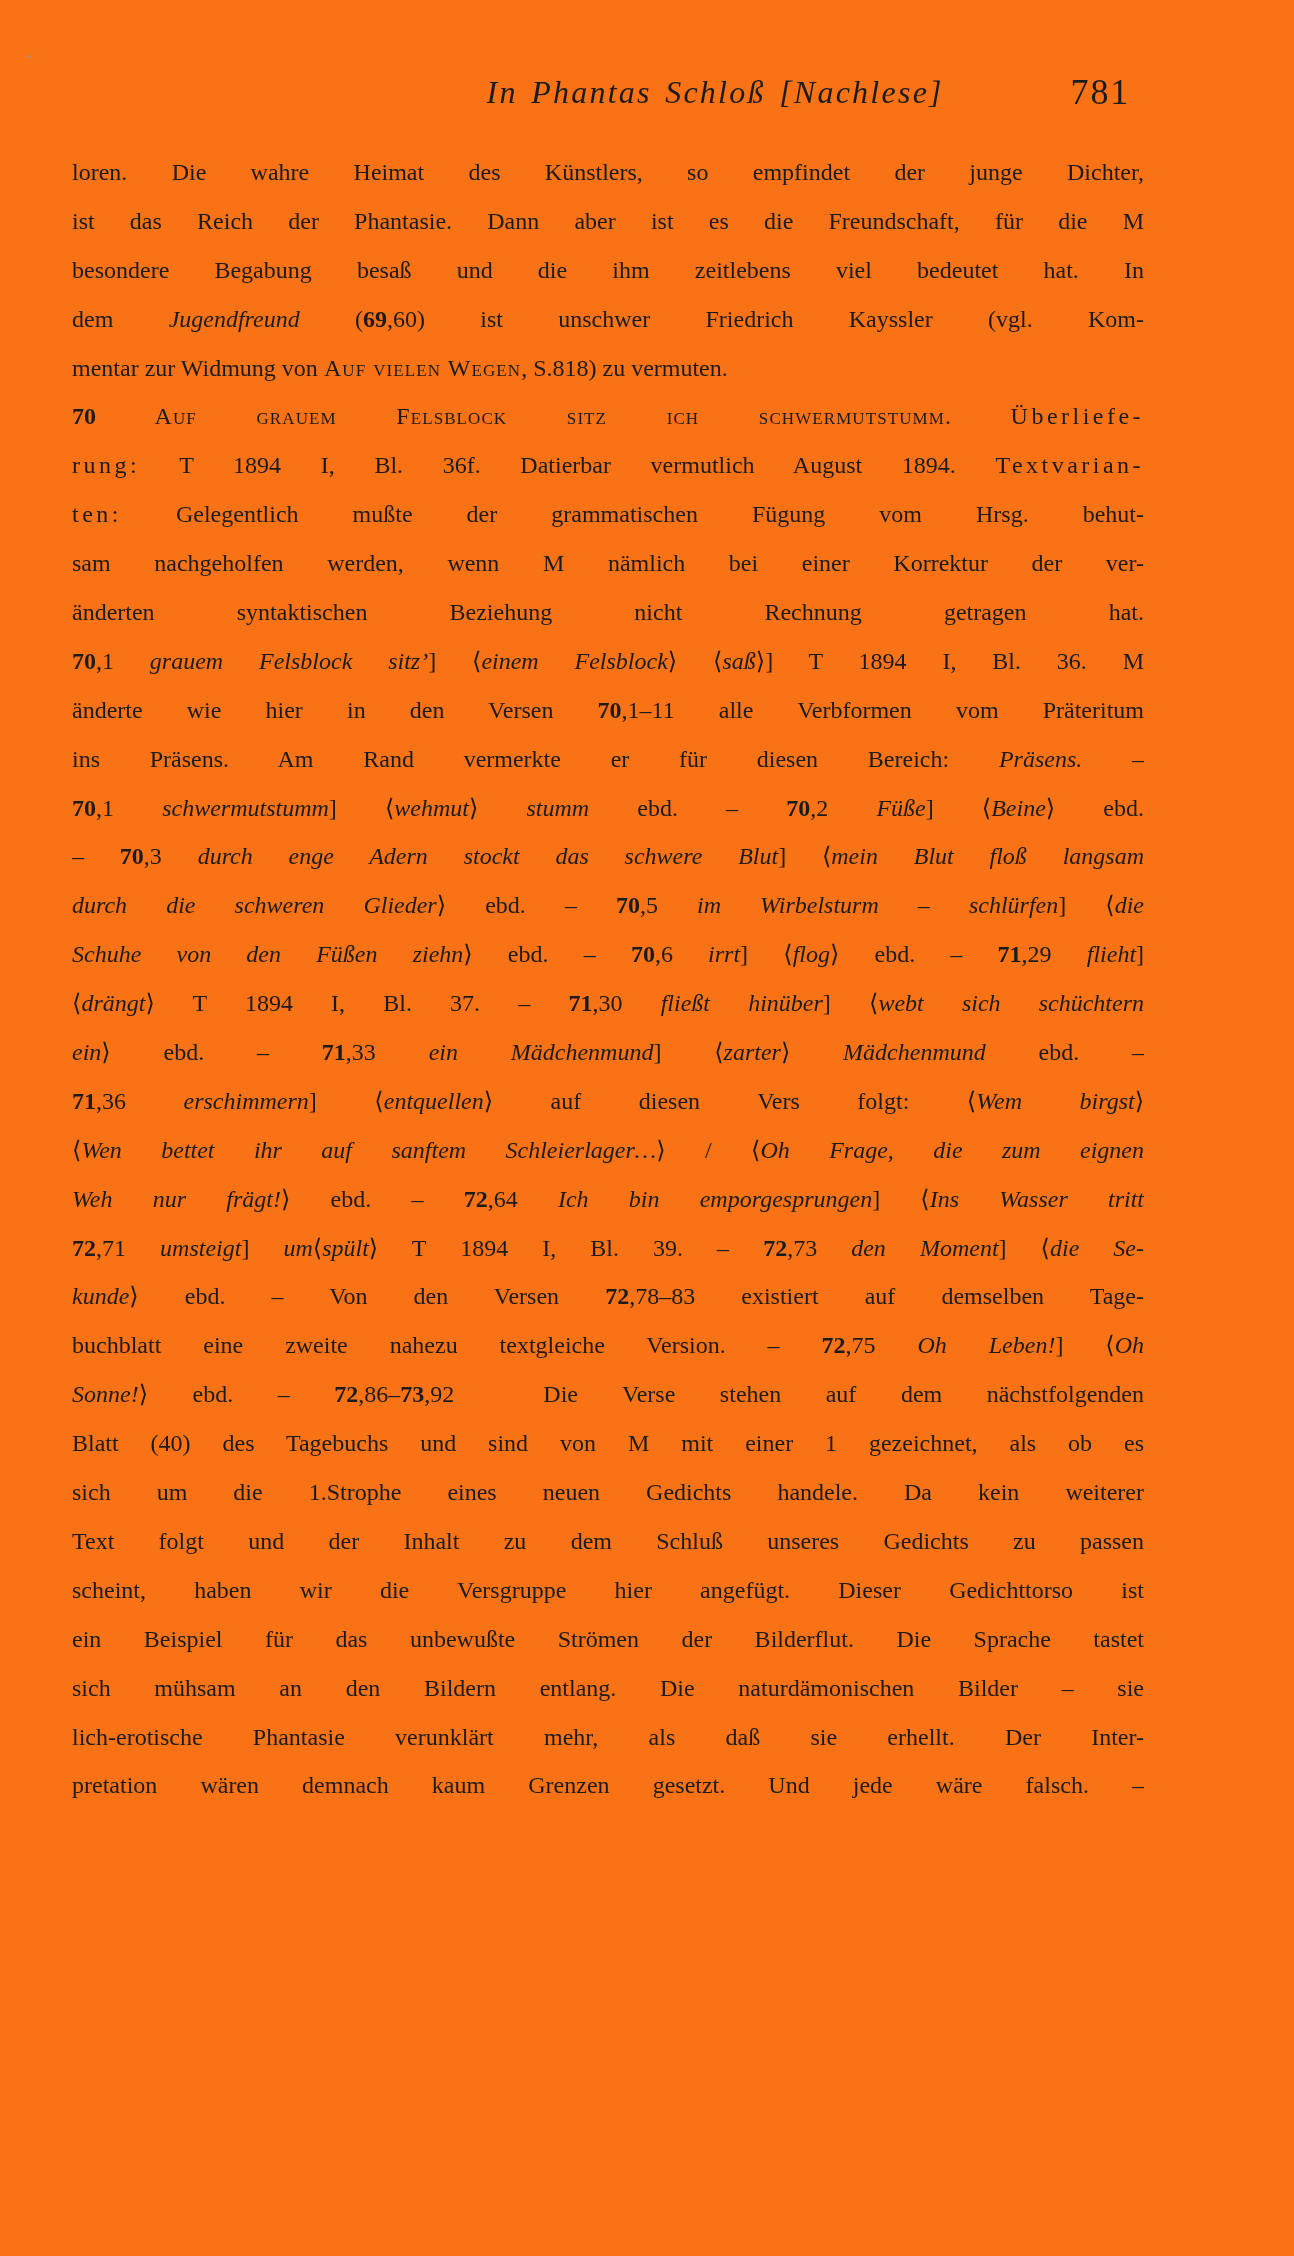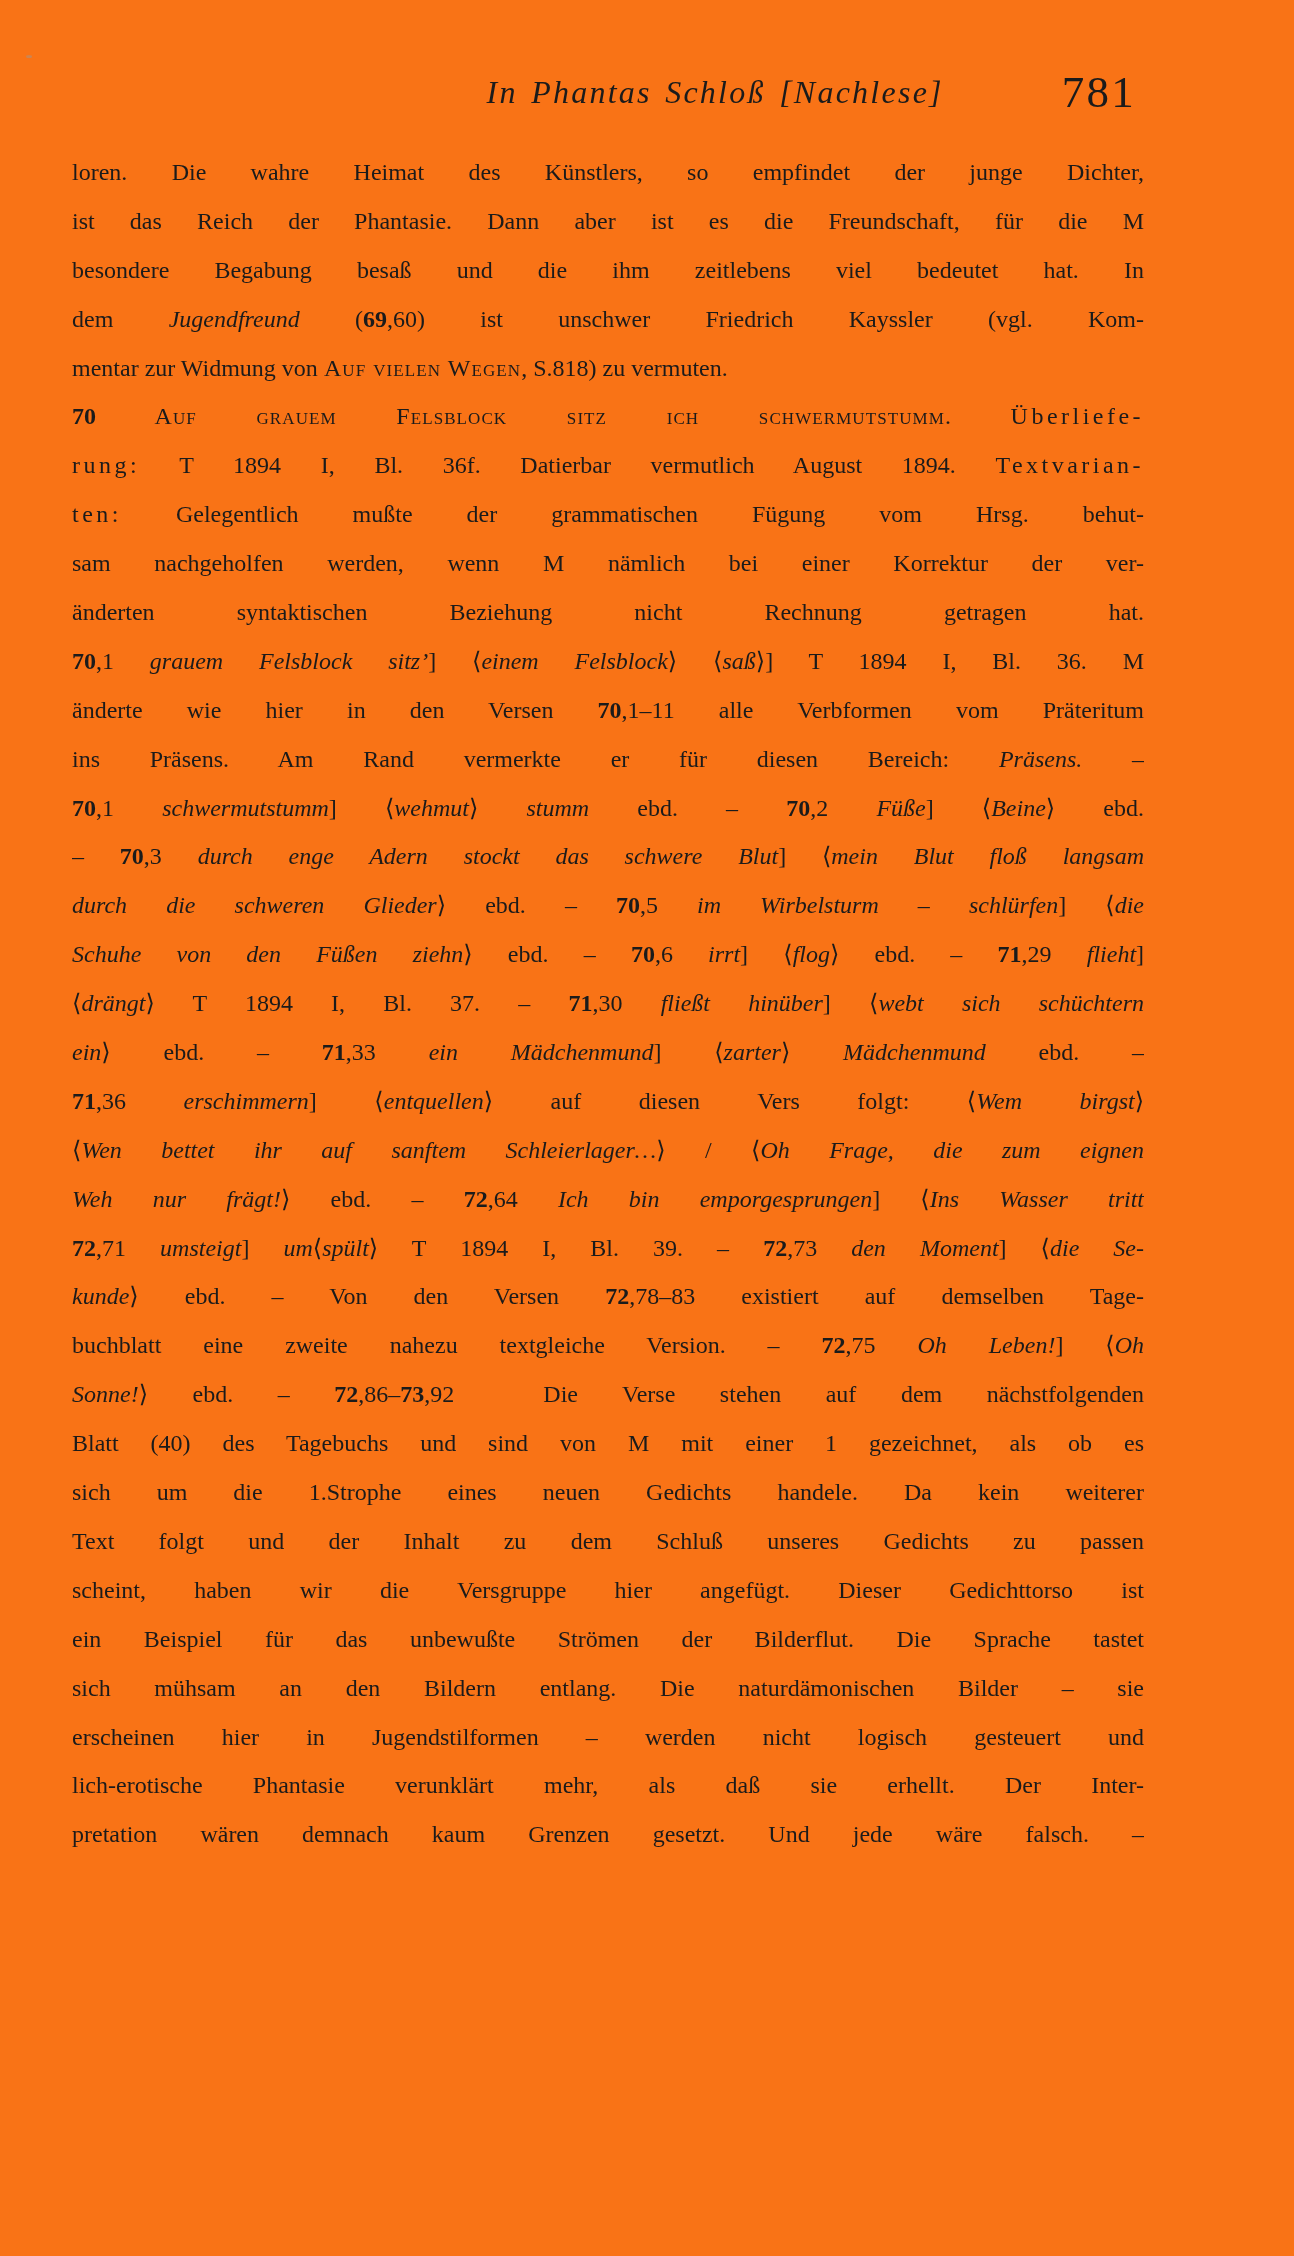--- a/index.html
+++ b/index.html
@@ -14,22 +14,22 @@
   .page{position:absolute;inset:0;background:#f97316;}
   .speck{position:absolute;left:26px;top:55px;width:6px;height:3px;background:#9a9a9a;border-radius:50%;opacity:.45;}
 
   .head{position:absolute;left:72px;top:68px;width:1072px;height:52px;}
   .head .title{
     position:absolute;left:60%;top:0;transform:translateX(-50%);
     font-style:italic;font-size:32px;line-height:48px;
     letter-spacing:0.07em;word-spacing:0.10em;white-space:nowrap;
   }
   .head .pnum{
-    position:absolute;right:8px;top:0;
-    font-size:45px;line-height:48px;letter-spacing:0.05em;
+    position:absolute;right:14px;top:0;
+    font-size:36px;line-height:48px;letter-spacing:0.05em;
   }
 
   .block{
     position:absolute;left:72px;top:148px;width:1072px;
     font-size:24px;line-height:48.9px;
   }
   .line{
     text-align:justify;
     text-align-last:justify;
     height:48.9px;
@@ -78,17 +78,16 @@
       <div class="line"><span class="bo">72</span><span>,71 </span><span class="it">umsteigt</span><span>] </span><span class="it">um</span><span>⟨</span><span class="it">spült</span><span>⟩ T 1894 I, Bl. 39. – </span><span class="bo">72</span><span>,73 </span><span class="it">den Moment</span><span>] ⟨</span><span class="it">die Se-</span></div>
       <div class="line"><span class="it">kunde</span><span>⟩ ebd. – Von den Versen </span><span class="bo">72</span><span>,78–83 existiert auf demselben Tage-</span></div>
       <div class="line"><span>buchblatt eine zweite nahezu textgleiche Version. – </span><span class="bo">72</span><span>,75 </span><span class="it">Oh Leben!</span><span>] ⟨</span><span class="it">Oh</span></div>
       <div class="line"><span class="it">Sonne!</span><span>⟩ ebd. – </span><span class="bo">72</span><span>,86–</span><span class="bo">73</span><span>,92&nbsp; Die Verse stehen auf dem nächstfolgenden</span></div>
       <div class="line"><span>Blatt (40) des Tagebuchs und sind von M mit einer 1 gezeichnet, als ob es</span></div>
       <div class="line"><span>sich um die 1.Strophe eines neuen Gedichts handele. Da kein weiterer</span></div>
       <div class="line"><span>Text folgt und der Inhalt zu dem Schluß unseres Gedichts zu passen</span></div>
       <div class="line"><span>scheint, haben wir die Versgruppe hier angefügt. Dieser Gedichttorso ist</span></div>
       <div class="line"><span>ein Beispiel für das unbewußte Strömen der Bilderflut. Die Sprache tastet</span></div>
       <div class="line"><span>sich mühsam an den Bildern entlang. Die naturdämonischen Bilder – sie</span></div>
-      <div class="line"><span>erscheinen hier in Jugendstilformen – werden nicht logisch gesteuert und</span></div>
       <div class="line"><span>lich-erotische Phantasie verunklärt mehr, als daß sie erhellt. Der Inter-</span></div>
       <div class="line"><span>pretation wären demnach kaum Grenzen gesetzt. Und jede wäre falsch. –</span></div>
     </div>
 </div>
 
 </body></html>

